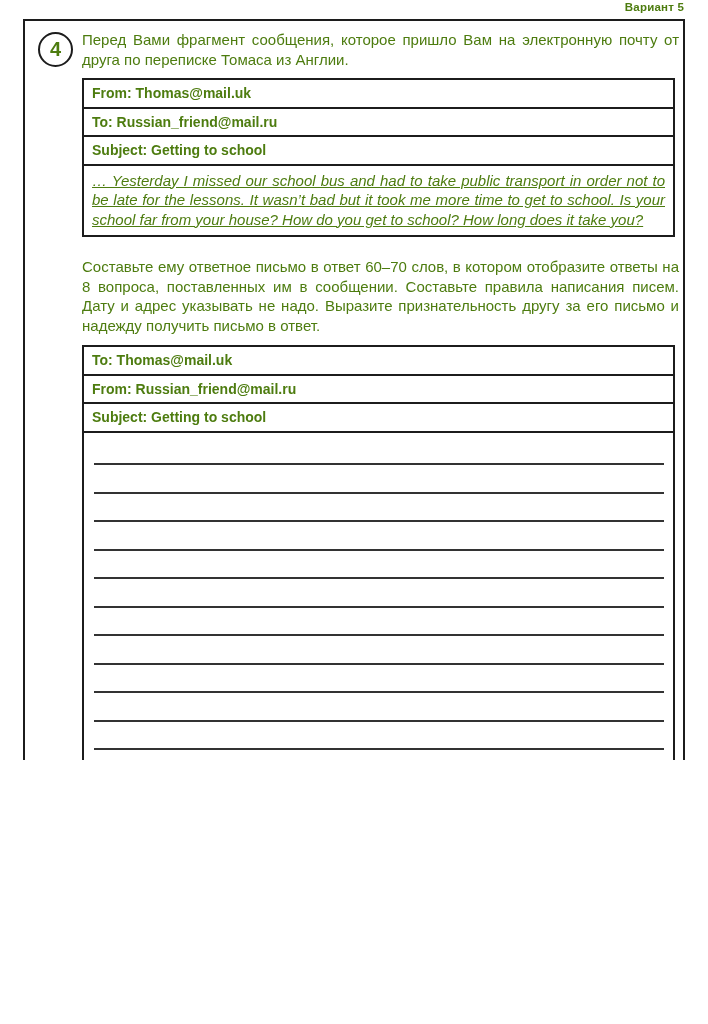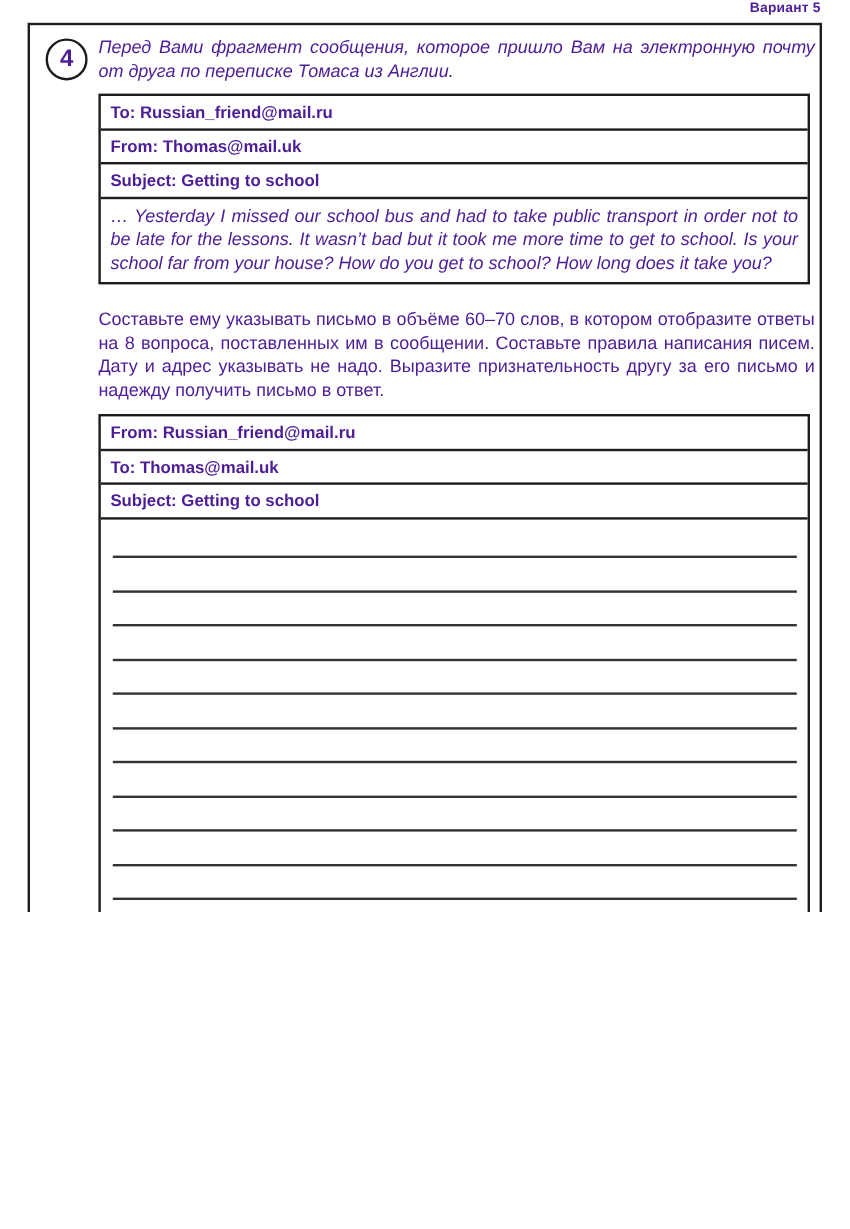--- a/index.html
+++ b/index.html
@@ -2,21 +2,21 @@
 <html><head>
 <meta charset="utf-8">
 <style>
   * { margin: 0; padding: 0; box-sizing: border-box; }
   html, body { background: #ffffff; }
   .page {
     position: relative;
     width: 708px;
     height: 760px;
     background: #ffffff;
-    color: #4c1d95;
+    color: #4d7c0f;
     font-family: "Liberation Sans", "DejaVu Sans", sans-serif;
     overflow: hidden;
   }
   .variant-label {
     position: absolute;
     top: 1px;
     right: 24px;
     font-size: 11.5px;
     font-weight: bold;
     letter-spacing: 0.2px;
@@ -45,21 +45,20 @@
     background: #fff;
   }
   .task-intro {
     position: absolute;
     left: 57px;
     top: 9px;
     width: 597px;
     font-size: 15px;
     line-height: 19.5px;
     text-align: justify;
-    font-style: italic;
   }
   .email-box {
     position: absolute;
     left: 57px;
     width: 593px;
     border: 2px solid #1c1c1c;
     background: #fff;
   }
   .email-box.received { top: 57px; }
   .email-box.reply { top: 324px; height: 637px; }
@@ -71,20 +70,21 @@
     line-height: 18.5px;
     white-space: nowrap;
     overflow: hidden;
   }
   .email-body {
     padding: 5px 8px 6px 8px;
     font-style: italic;
     font-size: 15px;
     line-height: 19.5px;
     text-align: justify;
+    text-decoration: underline;
   }
   .task-instruction {
     position: absolute;
     left: 57px;
     top: 236px;
     width: 597px;
     font-size: 15px;
     line-height: 19.5px;
     text-align: justify;
   }
@@ -114,31 +114,31 @@
 
   <div class="task-frame">
 
     <div class="task-badge">
       <span>4</span>
     </div>
 
     <p class="task-intro">Перед Вами фрагмент сообщения, которое пришло Вам на электронную почту от друга по переписке Томаса из Англии.</p>
 
     <div class="email-box received">
+      <div class="header-row">From: Thomas@mail.uk</div>
       <div class="header-row">To: Russian_friend@mail.ru</div>
-      <div class="header-row">From: Thomas@mail.uk</div>
       <div class="header-row">Subject: Getting to school</div>
       <div class="email-body">… Yesterday I missed our school bus and had to take public transport in order not to be late for the lessons. It wasn’t bad but it took me more time to get to school. Is your school far from your house? How do you get to school? How long does it take you?</div>
     </div>
 
-    <p class="task-instruction"><span>Составьте ему указывать письмо в объёме </span><b>60–70</b><span> слов, в котором отобразите ответы на </span><b>8 вопроса</b><span>, поставленных им в сообщении. Составьте правила написания писем. Дату и адрес указывать не надо. Выразите признательность другу за его письмо и надежду получить письмо в ответ.</span></p>
+    <p class="task-instruction"><span>Составьте ему ответное письмо в ответ </span><b>60–70</b><span> слов, в котором отобразите ответы на </span><b>8 вопроса</b><span>, поставленных им в сообщении. Составьте правила написания писем. Дату и адрес указывать не надо. Выразите признательность другу за его письмо и надежду получить письмо в ответ.</span></p>
 
     <div class="email-box reply">
+      <div class="header-row">To: Thomas@mail.uk</div>
       <div class="header-row">From: Russian_friend@mail.ru</div>
-      <div class="header-row">To: Thomas@mail.uk</div>
       <div class="header-row">Subject: Getting to school</div>
       <div class="answer-area">
           <div class="write-line"></div>
           <div class="write-line"></div>
           <div class="write-line"></div>
           <div class="write-line"></div>
           <div class="write-line"></div>
           <div class="write-line"></div>
           <div class="write-line"></div>
           <div class="write-line"></div>

